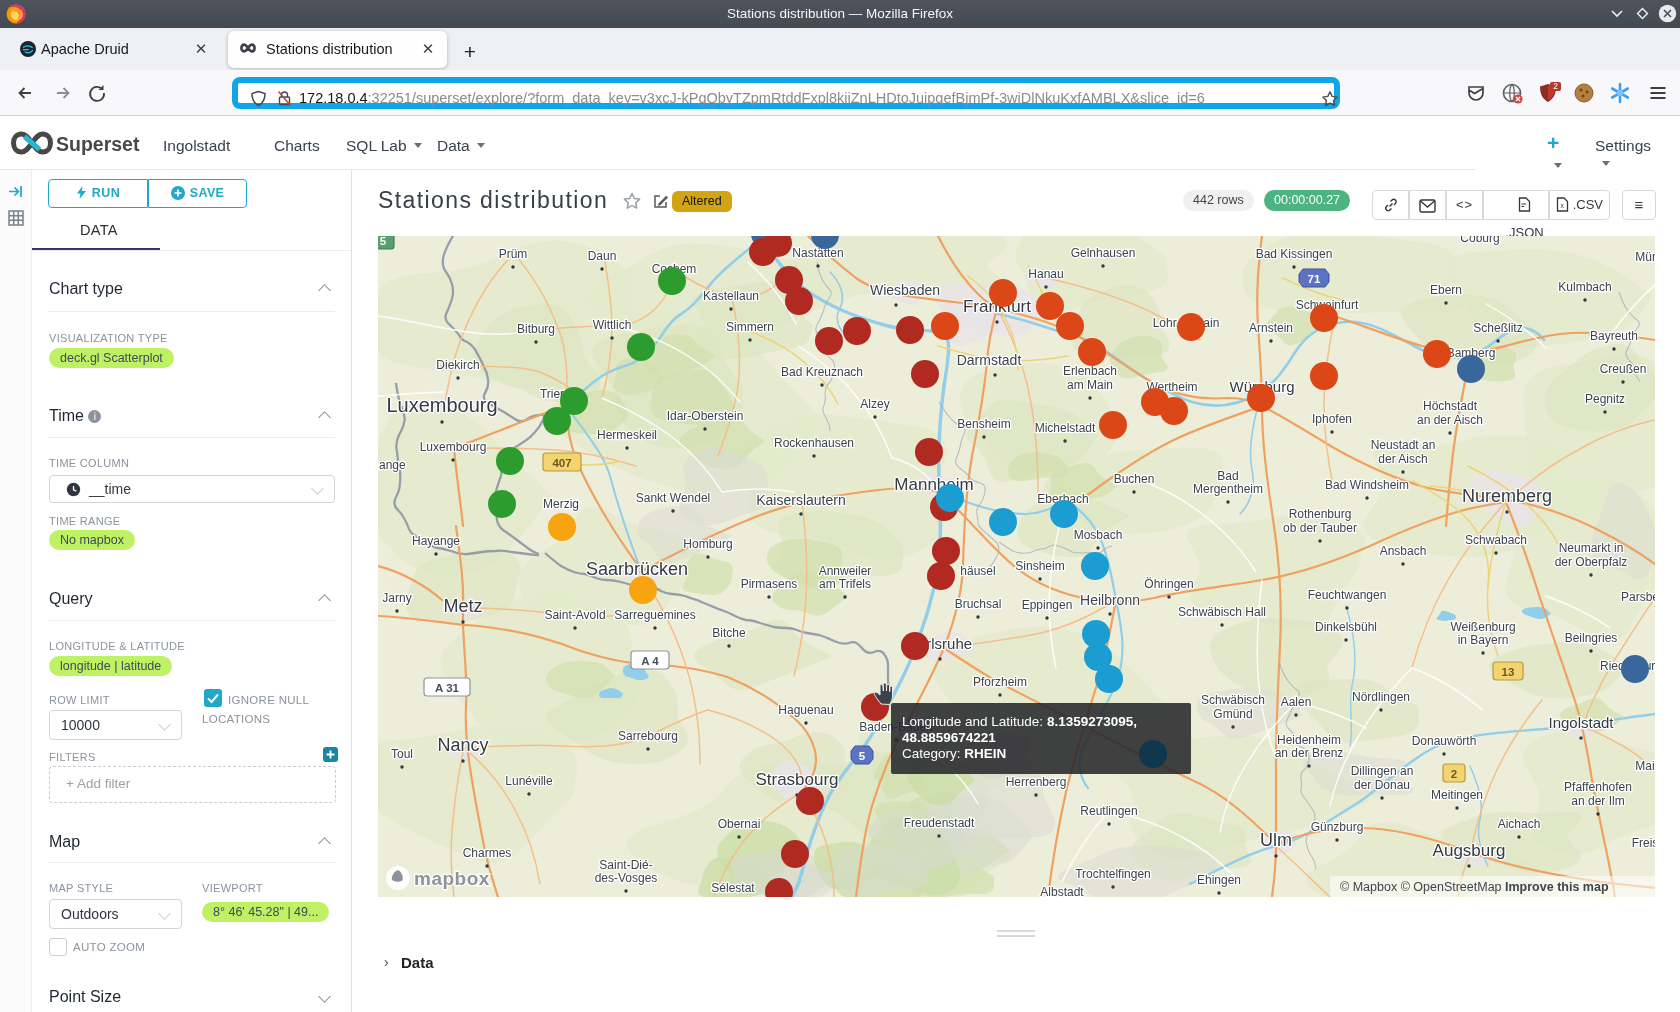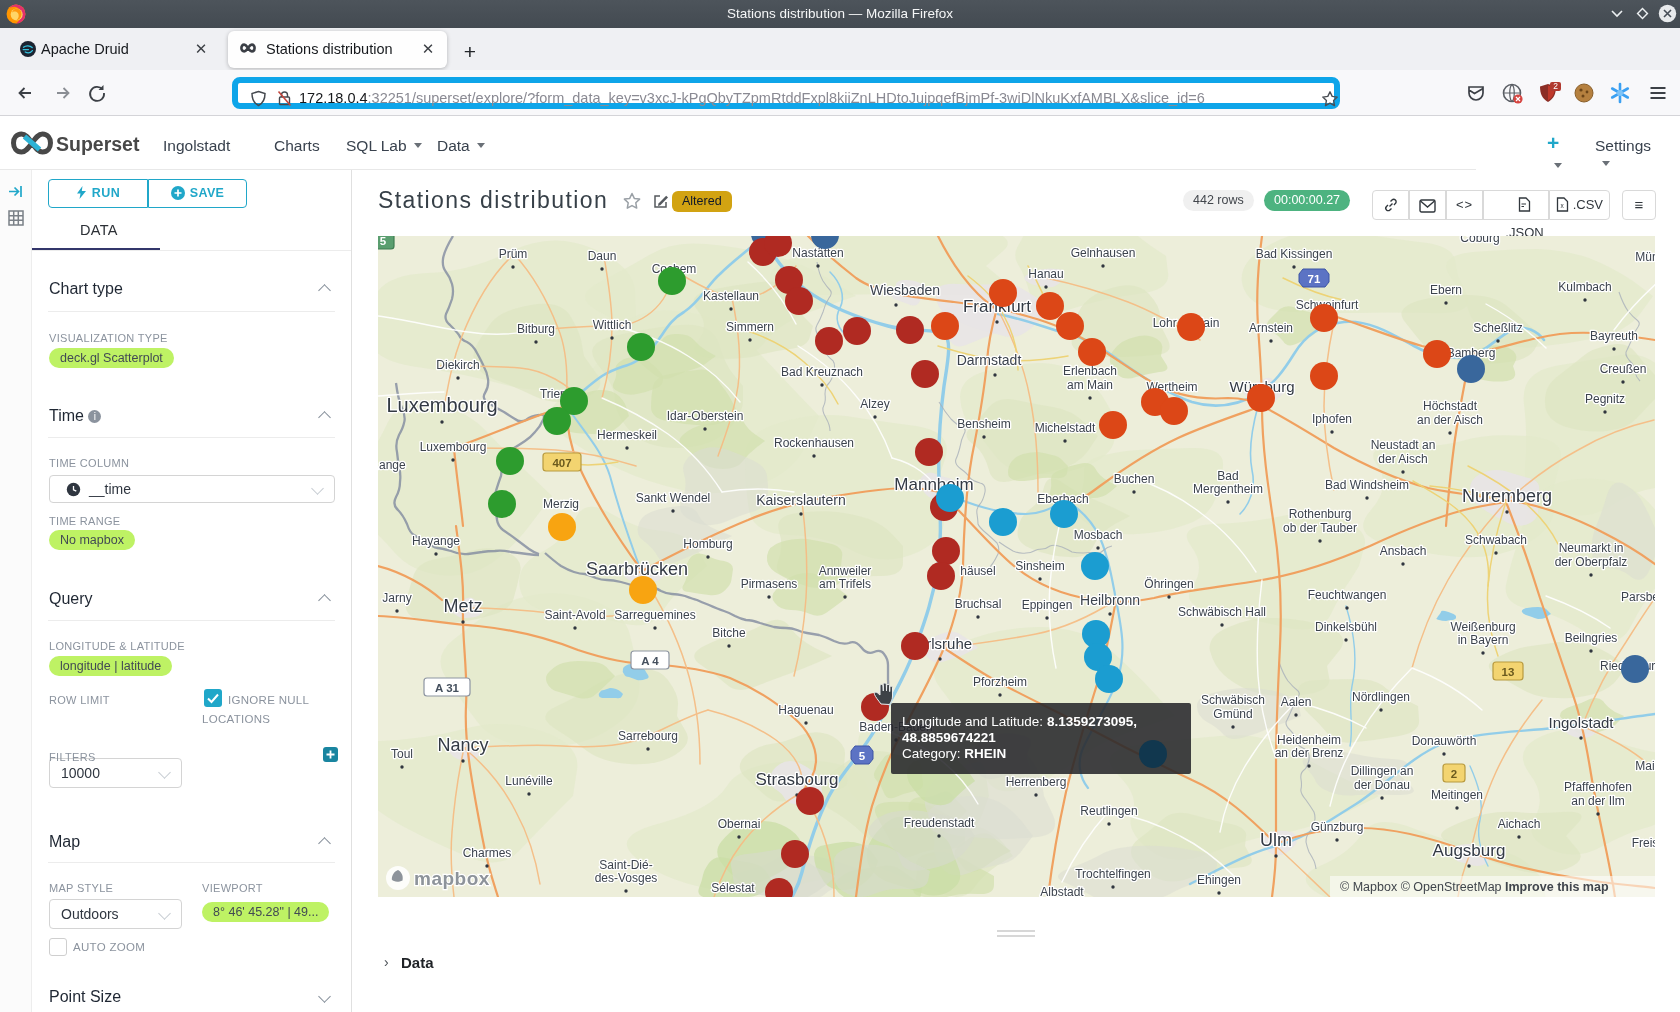--- a/index.html
+++ b/index.html
@@ -216,28 +216,31 @@
   <div class="chev up" style="top:426px;"></div>
   <div class="divider" style="top:450px;"></div>
   <div class="flabel abs" style="left:17px; top:470px;">LONGITUDE &amp; LATITUDE</div>
   <div class="abs" style="left:17px; top:486px;"><span class="pill">longitude | latitude</span></div>
   <div class="flabel abs" style="left:17px; top:524px;">ROW LIMIT</div>
   <div class="abs" style="left:172px; top:519px; width:18px; height:18px; background:#20a7c9; border-radius:3px;"><svg width="18" height="18" viewBox="0 0 18 18">
         <path d="M4 9.5 L7.5 13 L14 5.5" stroke="#fff" stroke-width="2" fill="none"></path>
       </svg></div>
   <div class="flabel abs" style="left:196px; top:524px; font-size:11.5px;">IGNORE NULL</div>
   <div class="flabel abs" style="left:170px; top:543px; font-size:11.5px;">LOCATIONS</div>
-  <div class="selbox" style="left:17px; top:540px; width:133px; height:30px;margin-top:48px;">
+  <div class="selbox" style="left:17px; top:540px; width:133px; height:30px;">
     <span class="abs" style="left:11px;top:6px;">10000</span>
     <div class="chev down" style="right:12px; top:9px; border-color:#c6ccd2; border-width:1.3px;"></div>
   </div>
   <div class="flabel abs" style="left:17px; top:581px;">FILTERS</div>
   <div class="abs" style="left:291px; top:577px; width:15px; height:15px; background:#1985a0; border-radius:3px;"><svg width="15" height="15" viewBox="0 0 15 15">
         <path d="M7.5 3.5 V11.5 M3.5 7.5 H11.5" stroke="#fff" stroke-width="1.8"></path>
       </svg></div>
+  <div class="abs" style="left:17px; top:596px; width:287px; height:37px; border:1px dashed #ccc; border-radius:4px;">
+    <span class="abs" style="left:16px; top:9px; color:#9aa0a6; font-size:13.5px;">+ Add filter</span>
+  </div>
 
   <div class="sectionhead abs" style="left:17px; top:663px;">Map</div>
   <div class="chev up" style="top:669px;"></div>
   <div class="divider" style="top:692px;"></div>
   <div class="flabel abs" style="left:17px; top:712px;">MAP STYLE</div>
   <div class="flabel abs" style="left:170px; top:712px;">VIEWPORT</div>
   <div class="selbox" style="left:17px; top:729px; width:133px; height:30px;">
     <span class="abs" style="left:11px;top:6px;">Outdoors</span>
     <div class="chev down" style="right:12px; top:9px; border-color:#c6ccd2; border-width:1.3px;"></div>
   </div>

